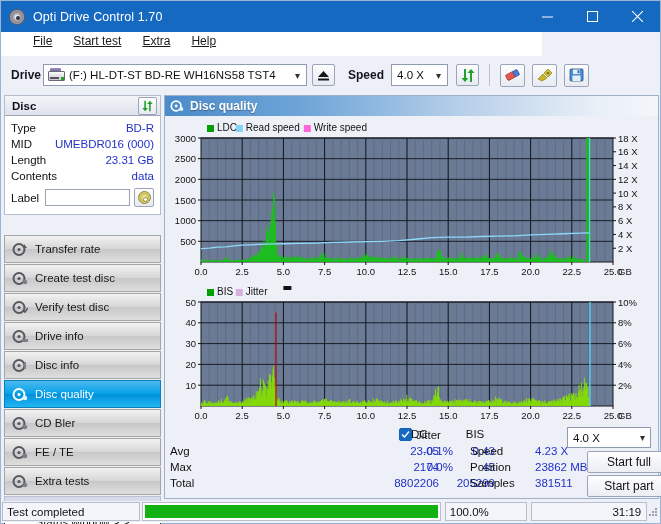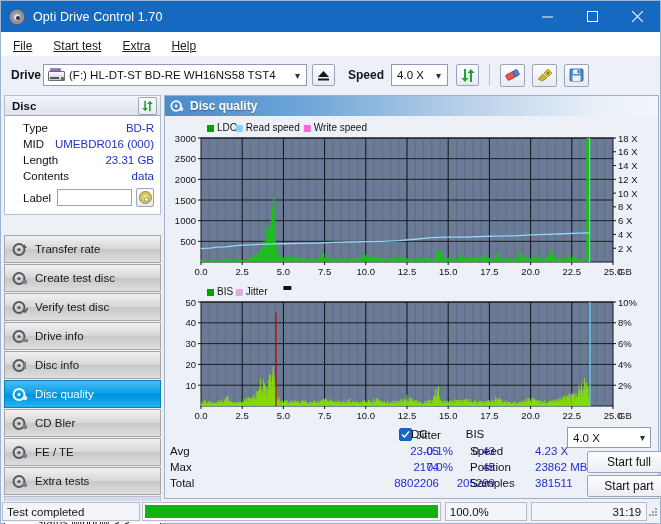--- a/index.html
+++ b/index.html
@@ -39,23 +39,24 @@
   }
   .tb-buttons { margin-left: auto; display: flex; height: 31px; }
   .tb-btn {
     width: 45px; height: 31px; display: flex; align-items: center; justify-content: center;
     color: #ffffff; font-size: 13px; line-height: 1;
   }
   .tb-btn svg { display:block; }
 
   
   .menubar {
-    position: absolute; left: 0; top: 31px; width: 659px; height: 24px;
-    background: #ffffff; display: flex; align-items: flex-end;
+    position: absolute; left: 0; top: 31px; width: 541px; height: 24px;
+    background: #ffffff; display: flex; align-items: flex-start;
     border-bottom: 1px solid #ffffff;
+    padding-left: 20px;
   }
   .menuitem {
     font-size: 12px; color: #1b1b1b; padding: 2px 9px; margin-left: 3px;
   }
   .menuitem u { text-decoration: underline; }
 
   
   .toolbar {
     position: absolute; left: 0; top: 55px; width: 659px; height: 38px;
     background: #eef0f8;
@@ -106,21 +107,21 @@
     border: 1px solid #b4bccd; border-bottom: 1px solid #9fa8bb;
     display: flex; align-items: center; padding-left: 7px;
     font-size: 11.5px; font-weight: bold; color: #0d1117;
     position: relative;
   }
   .panel-head .refresh-sm {
     position:absolute; right:3px; top:1px; width:19px; height:18px;
   }
   .disc-box {
     background: #ffffff; border: 1px solid #b4bccd; border-top: none;
-    height: 99px; padding: 4px 6px 0 18px;
+    height: 99px; padding: 4px 6px 0 6px;
   }
   .disc-row { display:flex; align-items:center; height: 16px; font-size: 11.5px; }
   .disc-row .k { color:#111; }
   .disc-row .v { margin-left:auto; color:#2030c8; }
   .label-row { display:flex; align-items:center; margin-top: 4px; }
   .label-row .k { font-size:11.5px; color:#111; }
   .label-input {
     margin-left: 6px; width: 86px; height: 17px; background:#fff;
     border:1px solid #9aa3b5;
   }

